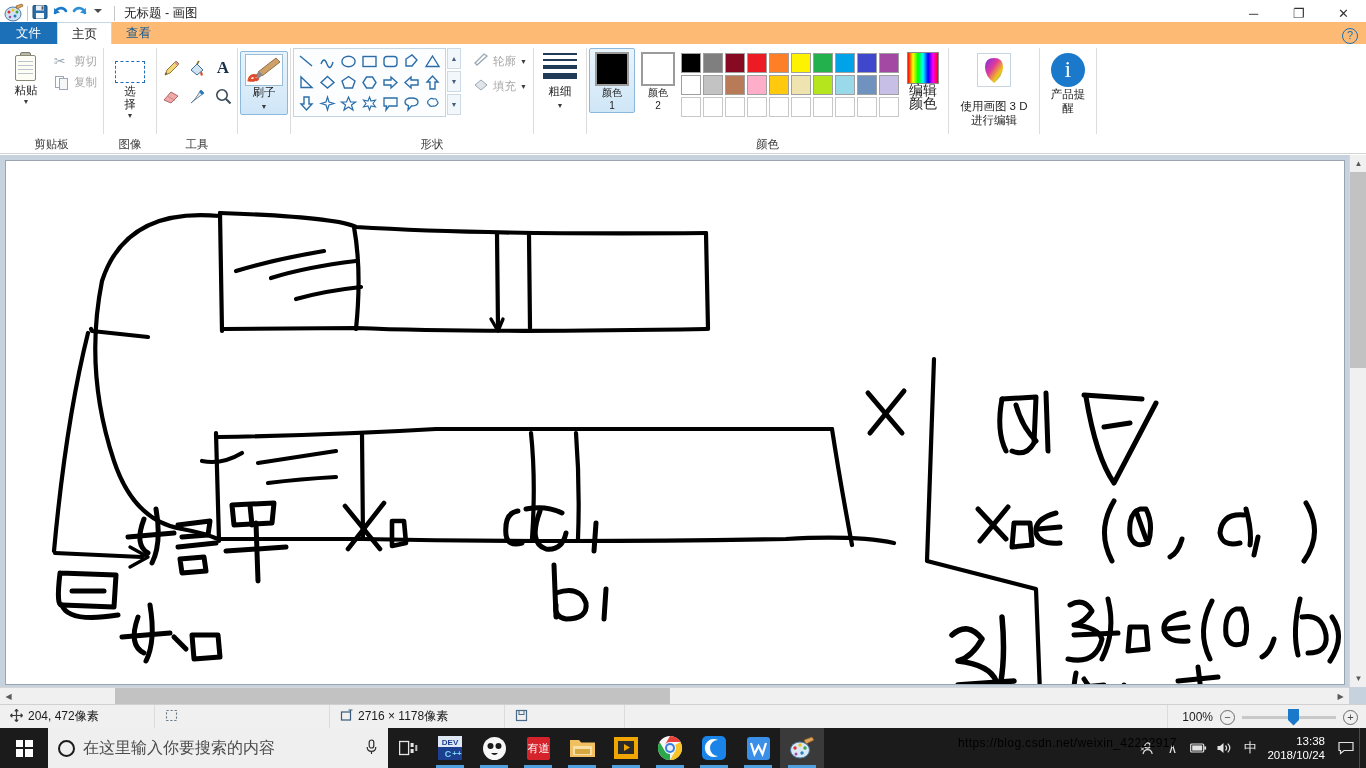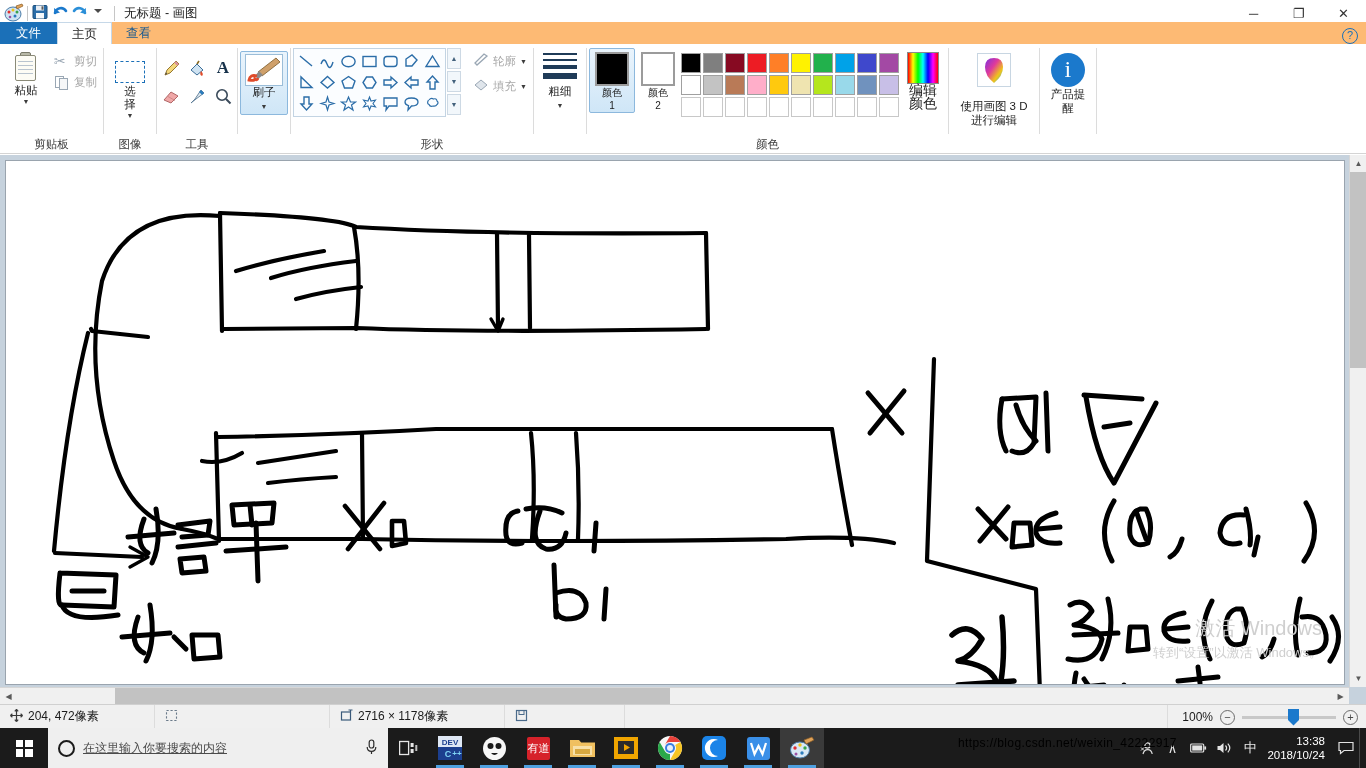--- a/index.html
+++ b/index.html
@@ -208,21 +208,21 @@
     position: absolute; left: 0; top: 728px; width: 1366px; height: 40px;
     background: #1b1b1b; display: flex; align-items: center;
   }
   .startbtn { width: 48px; height: 40px; display:flex; align-items:center; justify-content:center; }
   .winlogo { width: 17px; height: 17px; display: grid; grid-template-columns: 1fr 1fr;
              grid-template-rows: 1fr 1fr; gap: 2px; }
   .winlogo i { background: #ffffff; display: block; }
   .searchbox { width: 340px; height: 40px; background: #efefef; display:flex; align-items:center; gap: 8px;
                padding: 0 10px; }
   .cortana { width: 17px; height: 17px; border: 2.2px solid #1b1b1b; border-radius: 50%; }
-  .searchbox .ph { font-size: 12px; color: #4b4b4b; flex: 1; text-decoration: underline; }
+  .searchbox .ph { font-size: 16px; color: #4b4b4b; flex: 1; }
   .mic { font-size: 14px; color: #2b2b2b; }
   .taskview { width: 40px; height: 40px; display:flex; align-items:center; justify-content:center; }
   .tbicons { display: flex; align-items: center; }
   .tbi { width: 44px; height: 40px; display:flex; align-items:center; justify-content:center; position: relative; }
   .tbi.active { background: #3a3a3a; }
   .tbi .und { position: absolute; bottom: 0; left: 8px; width: 28px; height: 3px; background: #4ea0e0; }
   .tray { position: absolute; right: 0; top: 0; height: 40px; display: flex; align-items: center; gap: 0; }
   .tray-ico { width: 26px; height: 40px; display:flex; align-items:center; justify-content:center;
               color: #e8e8e8; font-size: 13px; }
   .clock { text-align: right; color: #fff; font-size: 11.5px; line-height: 14px; padding: 0 8px 0 4px; }
@@ -809,24 +809,20 @@
             <path d="M1172,520 L1212,516"></path>
             <path d="M1192,506 L1194,522"></path>
             <path d="M1176,534 L1206,532"></path>
             <path d="M1178,548 L1206,546 L1208,560 L1180,562 Z"></path>
             <path d="M1164,570 L1222,566"></path>
             <path d="M1166,540 Q1160,560 1166,570"></path>
           </g>
         </g>
       </svg>
 
-      <div class="winwm">
-        <div class="l1">激活 Windows</div>
-        <div class="l2">转到“设置”以激活 Windows。</div>
-      </div>
     </div>
 
     <div class="vscroll">
       <div class="arrow">▲</div>
       <div class="thumb"></div>
       <div class="arrow bot">▼</div>
     </div>
     <div class="hscroll">
       <div class="arrow" style="left:0">◀</div>
       <div class="thumb"></div>

